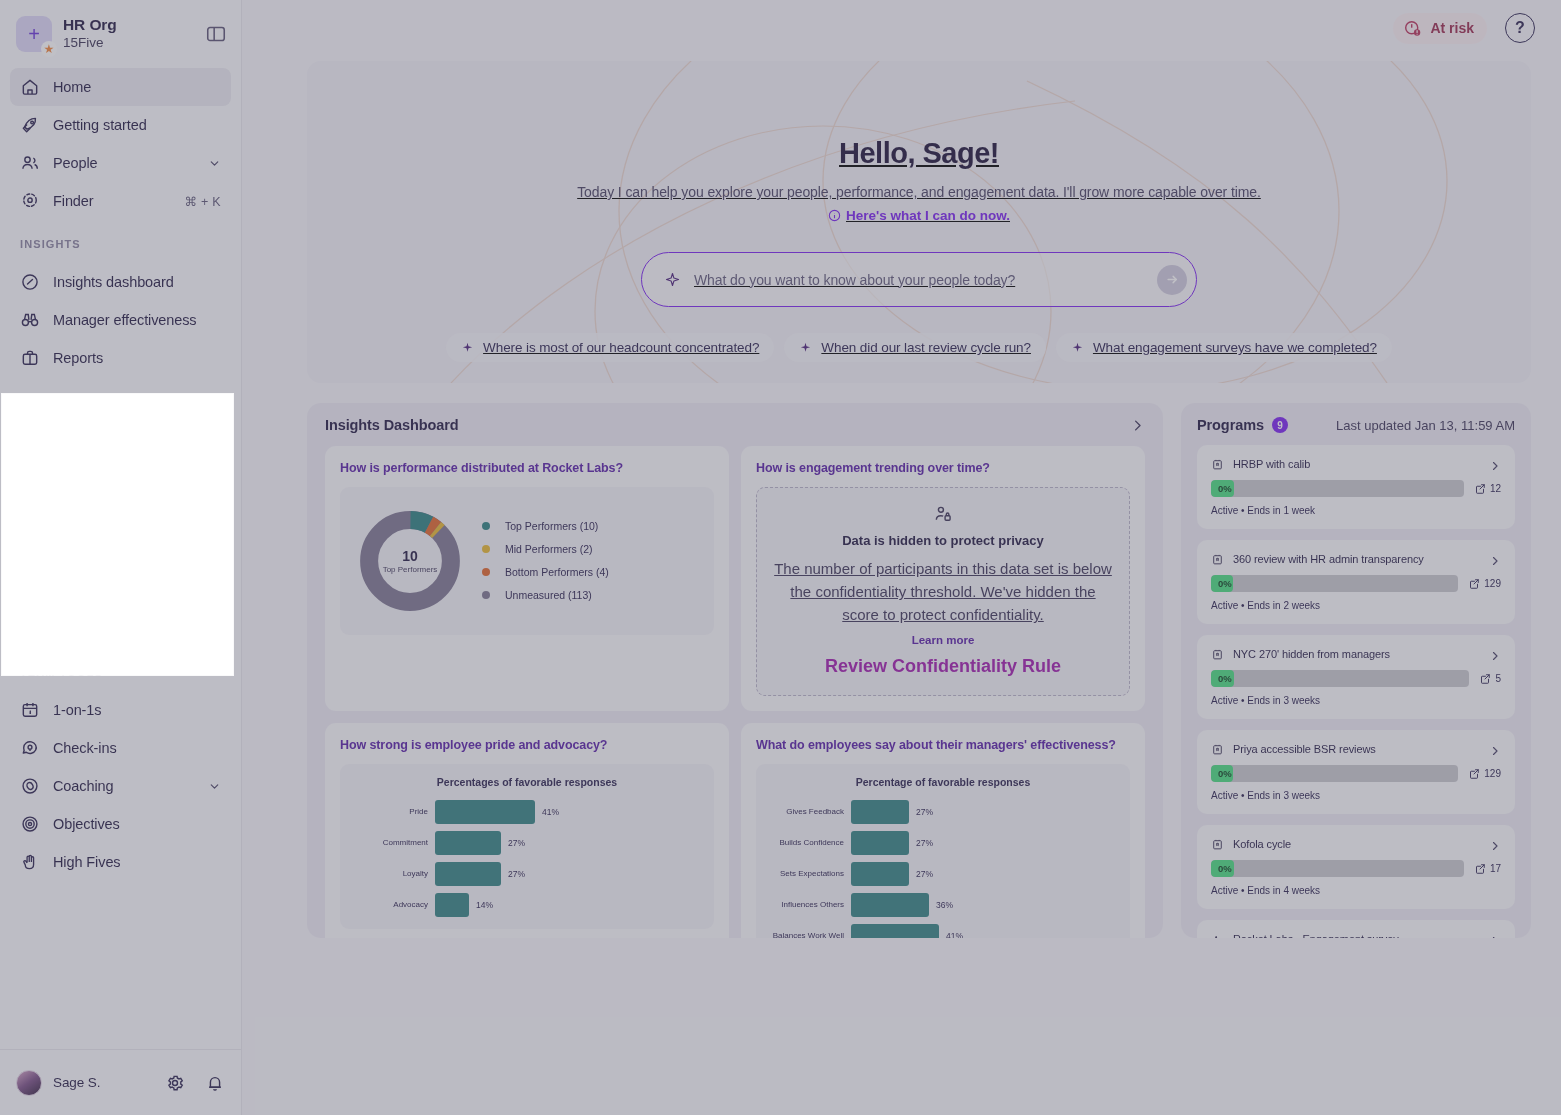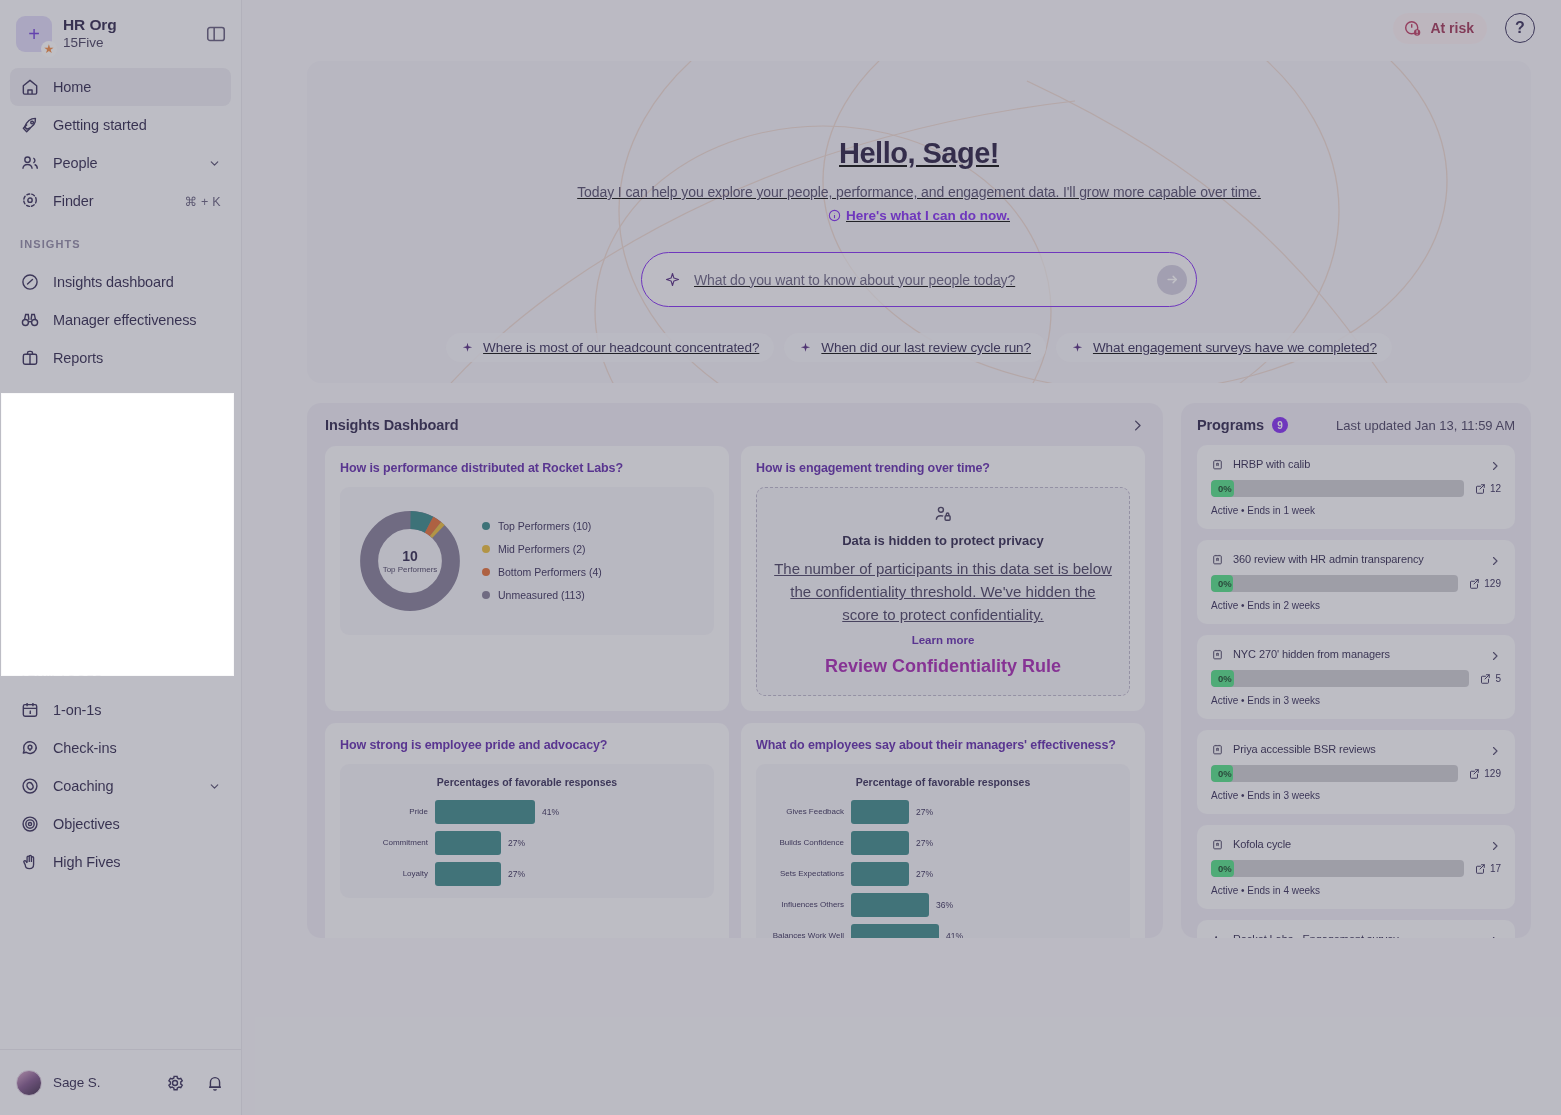--- a/index.html
+++ b/index.html
@@ -170,21 +170,21 @@
   
   .donut-wrap { display: flex; align-items: center; gap: 18px; padding: 8px 4px; }
   .donut { position: relative; width: 108px; height: 108px; flex: none; }
   .donut-ctr {
     position: absolute; inset: 0; display: flex; flex-direction: column;
     align-items: center; justify-content: center; text-align: center;
   }
   .donut-num { font-size: 14px; font-weight: 700; color: #231a43; }
   .donut-cap { font-size: 8px; color: #3e3659; margin-top: 1px; }
   .legend { display: flex; flex-direction: column; gap: 11px; }
-  .leg-row { display: flex; align-items: center; gap: 8px; font-size: 10.5px; color: #2c2350; }
+  .leg-row { display: flex; align-items: center; gap: 15px; font-size: 10.5px; color: #2c2350; }
   .dot { width: 8px; height: 8px; border-radius: 50%; flex: none; }
 
   
   .privacy {
     border: 1.5px dashed #b9b3c9; border-radius: 9px; padding: 16px 16px 18px 16px;
     text-align: center; background: #f3f2f7;
   }
   .priv-ic { width: 20px; height: 20px; color: #3c3456; margin: 0 auto 9px; display:block; }
   .priv-t { font-size: 13px; font-weight: 700; color: #231a43; margin-bottom: 9px; }
   .priv-p { font-size: 15px; color: #3e3659; line-height: 1.55; margin-bottom: 7px; text-decoration: underline; }
@@ -651,20 +651,25 @@
                 <div class="bar-row">
                   <span class="bar-lab">Commitment</span>
                   <span class="bar" style="width:66px"></span>
                   <span class="bar-val">27%</span>
                 </div>
                 <div class="bar-row">
                   <span class="bar-lab">Loyalty</span>
                   <span class="bar" style="width:66px"></span>
                   <span class="bar-val">27%</span>
                 </div>
+                <div class="bar-row">
+                  <span class="bar-lab">Advocacy</span>
+                  <span class="bar" style="width:34px"></span>
+                  <span class="bar-val">14%</span>
+                </div>
               </div>
             </div>
           </div>
 
           <div class="ins-card">
             <div class="ins-q">What do employees say about their managers' effectiveness?</div>
             <div class="ins-body">
               <div class="bar-title">Percentage of favorable responses</div>
               <div class="bars">
                 <div class="bar-row">

